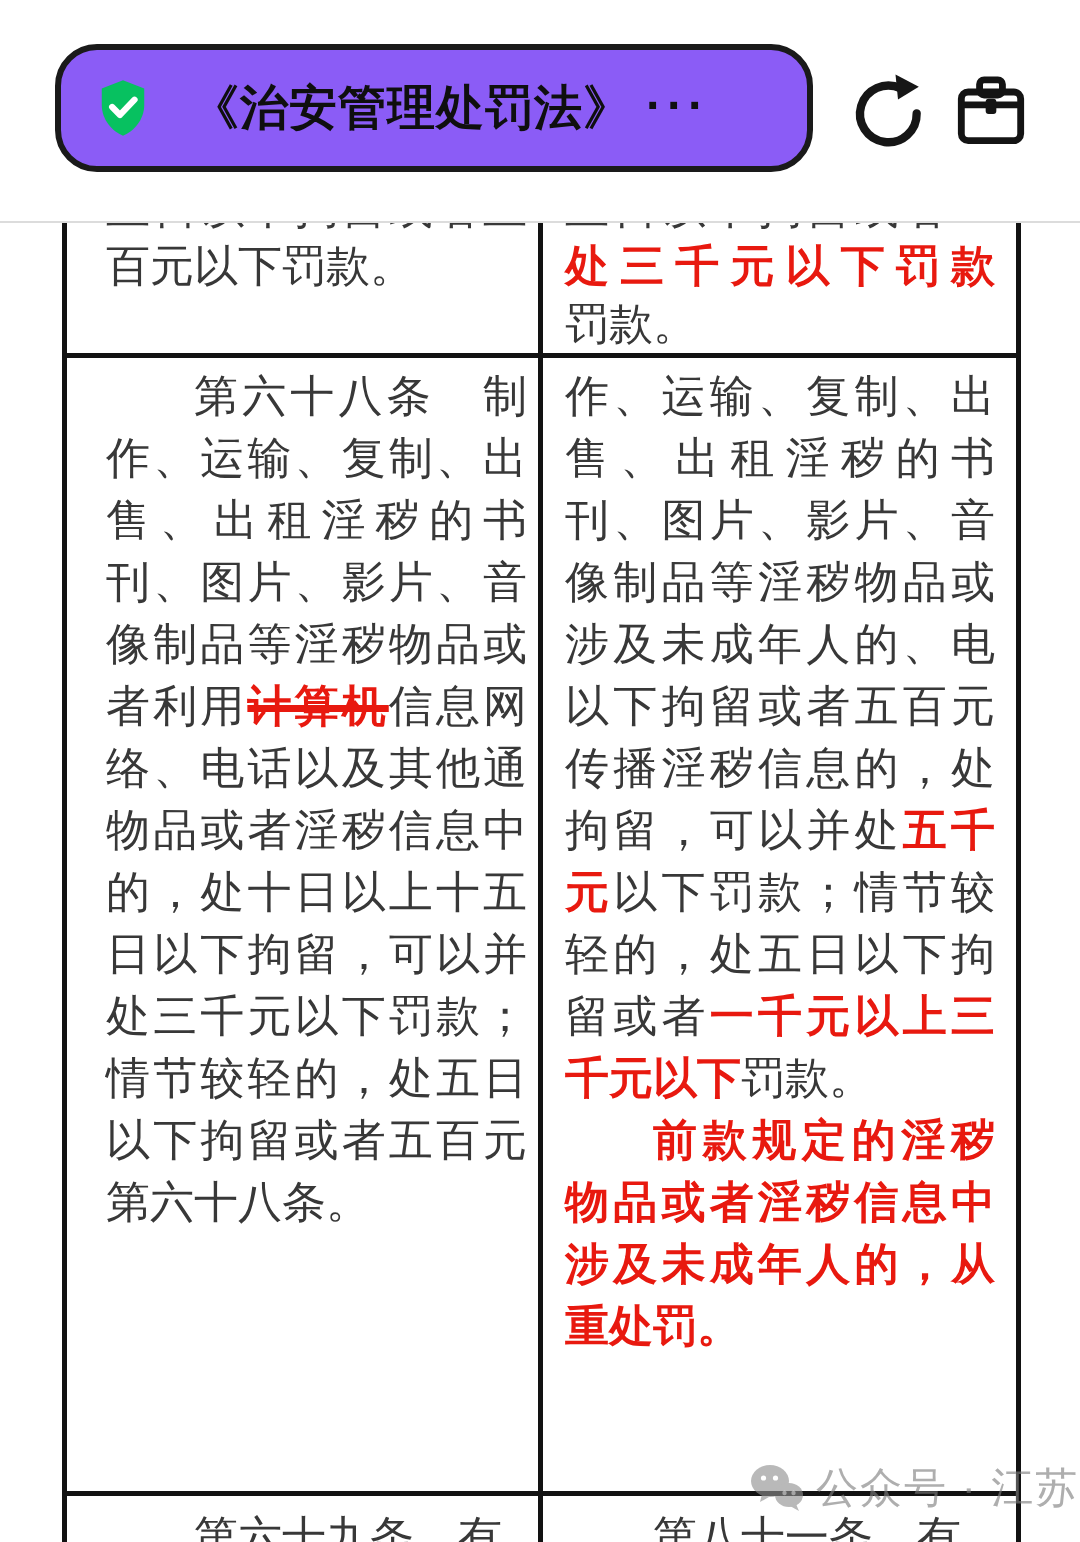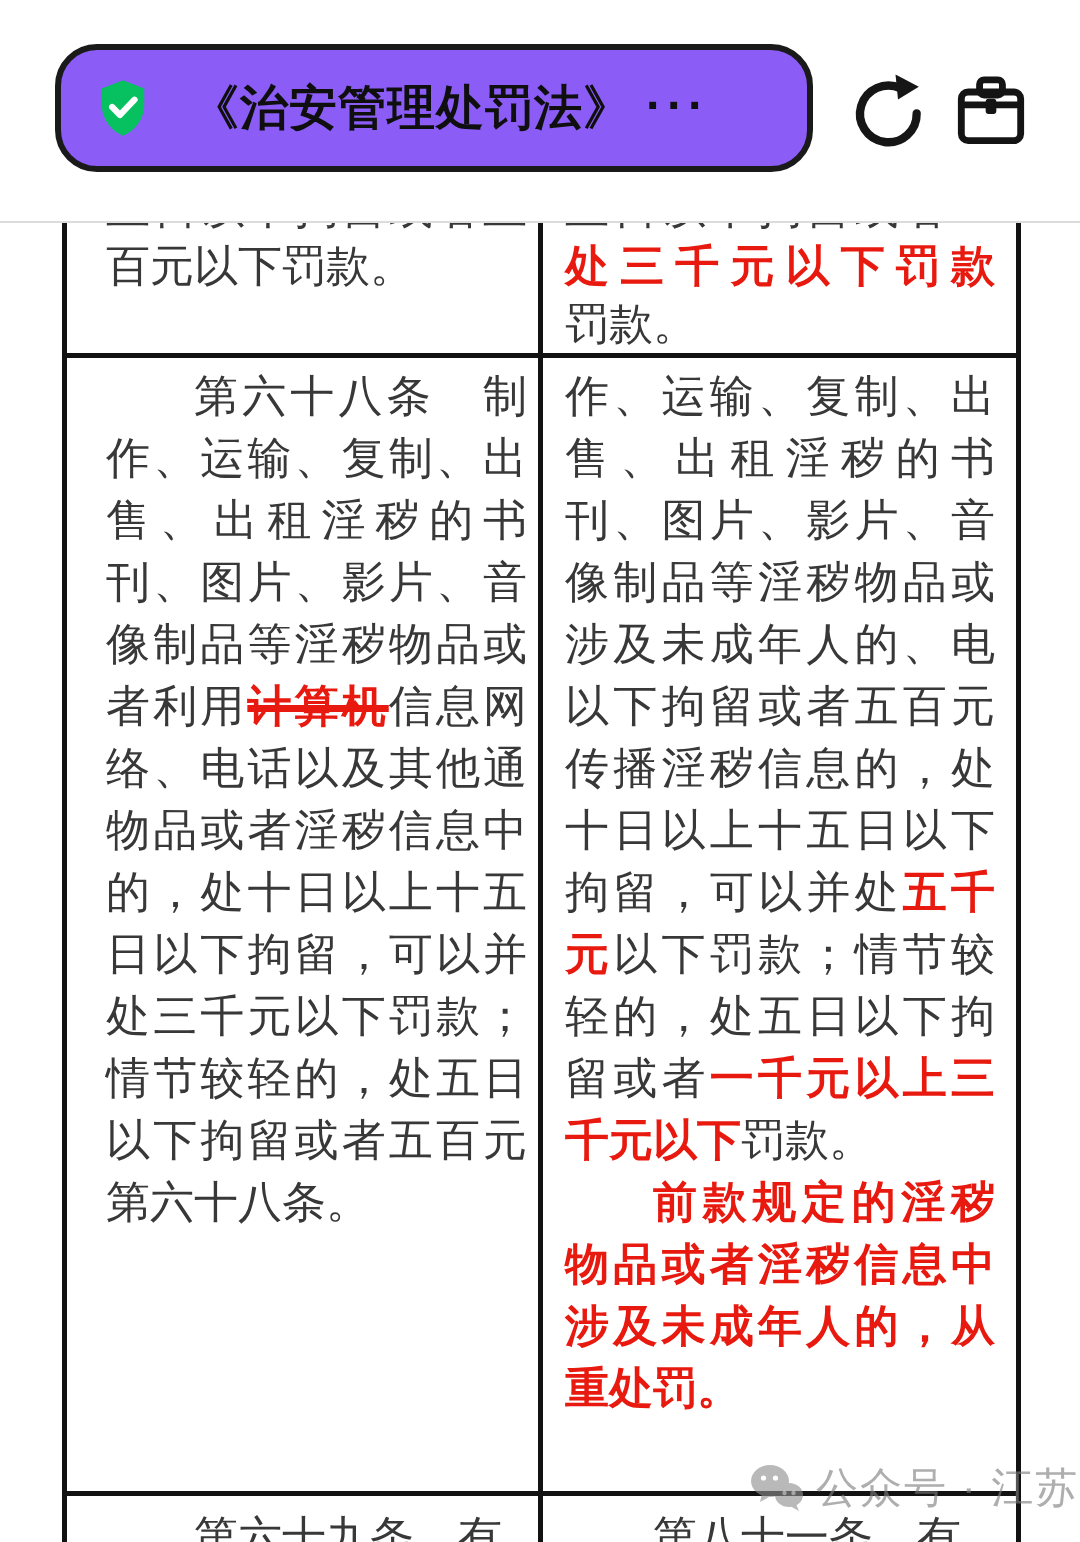--- a/index.html
+++ b/index.html
@@ -87,21 +87,20 @@
     </div>
   <div class="cell cR r2">
       <div>
         <div class="line jl"><span>作、运输、复制、出</span></div>
         <div class="line jl"><span>售、出租淫秽的书</span></div>
         <div class="line jl"><span>刊、图片、影片、音</span></div>
         <div class="line jl"><span>像制品等淫秽物品或</span></div>
         <div class="line jl"><span>涉及未成年人的、电</span></div>
         <div class="line jl"><span>以下拘留或者五百元</span></div>
         <div class="line jl"><span>传播淫秽信息的，处</span></div>
-        <div class="line jl"><span>十日以上十五日以下</span></div>
         <div class="line jl"><span>拘留，可以并处</span><span class="red">五千</span></div>
         <div class="line jl"><span class="red">元</span><span>以下罚款；情节较</span></div>
         <div class="line jl"><span>轻的，处五日以下拘</span></div>
         <div class="line jl"><span>留或者</span><span class="red">一千元以上三</span></div>
         <div class="line"><span class="red">千元以下</span><span>罚款。</span></div>
         <div class="line jl ind"><span class="red">前款规定的淫秽</span></div>
         <div class="line jl"><span class="red">物品或者淫秽信息中</span></div>
         <div class="line jl"><span class="red">涉及未成年人的，从</span></div>
         <div class="line"><span class="red">重处罚。</span></div>
       </div>

